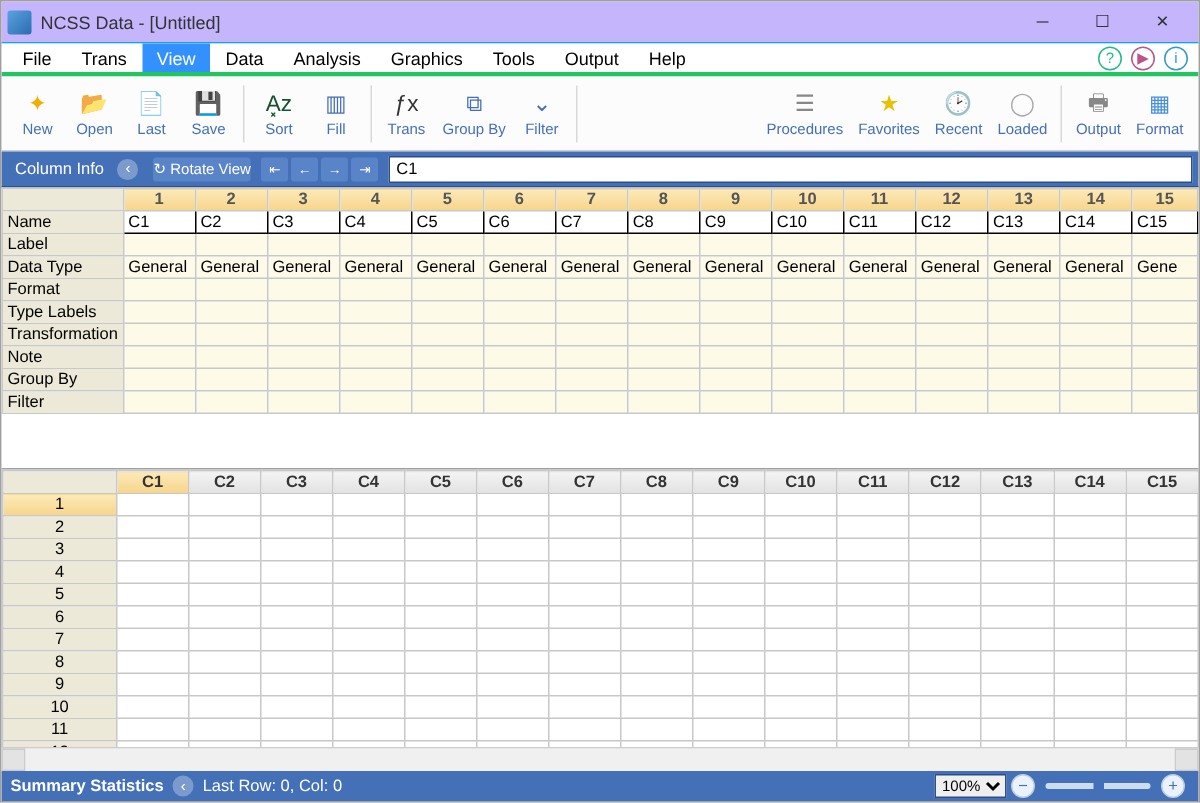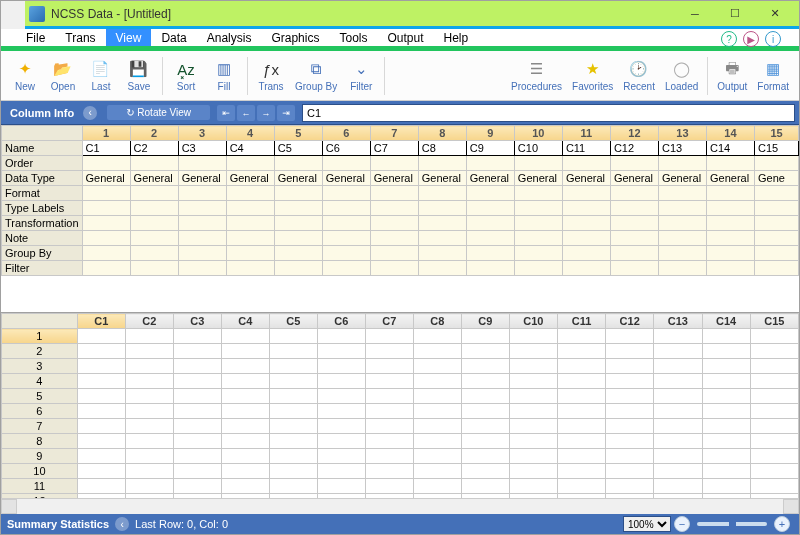--- a/index.html
+++ b/index.html
@@ -1,42 +1,42 @@
 <!DOCTYPE html>
 <html><head>
 <meta charset="utf-8">
 <style>
   * { box-sizing: border-box; margin: 0; padding: 0; font-family: 'Segoe UI', Tahoma, sans-serif; }
   body { width: 800px; height: 535px; overflow: hidden; background: #f0f0f0; display: flex; flex-direction: column; border: 1px solid #a0a0a0; }
   
   
-  .titlebar { height: 28px; background: #bef264; display: flex; align-items: center; padding: 0 4px; border-bottom: 3px solid #0ea5e9; margin-left: 24px; }
+  .titlebar { height: 28px; background: #c4b5fd; display: flex; align-items: center; padding: 0 4px; border-bottom: 1px solid #0ea5e9; }
   .titlebar .icon-app { width: 16px; height: 16px; background: linear-gradient(135deg,#5aa3e0,#2b6cb0); margin-right: 6px; border-radius:2px;}
   .titlebar .title { font-size: 12px; color: #333; flex: 1; }
   .win-btn { width: 40px; height: 28px; display:flex; align-items:center; justify-content:center; font-size: 11px; color:#333; }
   
   
-  .menubar { height: 22px; display:flex; align-items:stretch; background:#fff; padding:0 15px; font-size:12px; border-bottom:5px solid #22c55e;}
+  .menubar { height: 22px; display:flex; align-items:stretch; background:#fff; padding:0 4px; font-size:12px; border-bottom:3px solid #22c55e;}
   .menu-item { padding:3px 10px; display:flex; align-items:center; cursor:default;}
   .menu-item.active { background:#3390ff; color:#fff;text-align:right; }
   .menubar .spacer { flex:1; }
   .help-ico { width:16px; height:16px; border-radius:50%; border:1px solid #2b8; color:#2b8; font-size:10px; display:flex; align-items:center; justify-content:center; margin:2px 3px;}
   
   
   .toolbar { height: 50px; background:#fcfcfc; display:flex; align-items:center; padding:2px 6px; border-bottom:1px solid #cfcfcf; gap:2px;}
   .tbtn { display:flex; flex-direction:column; align-items:center; justify-content:center; min-width:36px; height:44px; padding:2px 4px; font-size:10px; color:#4470b8; border-radius:2px;}
   .tbtn .ti { width:20px; height:20px; display:flex; align-items:center; justify-content:center; font-size:15px; margin-bottom:2px;}
   .tsep { width:1px; height:38px; background:#d8d8d8; margin:0 3px;}
   .toolbar .flex { flex:1; }
   
   
   .colinfo-bar { height:24px; background:#4470b8; color:#fff; display:flex; align-items:center; font-size:11px; padding:0 4px; border-bottom:1px solid #2c4f88;}
-  .colinfo-bar .lbl { font-weight:bold; padding:0 5px;}
+  .colinfo-bar .lbl { font-weight:normal; padding:0 5px;}
   .colinfo-bar .circ { width:14px; height:14px; border-radius:50%; background:rgba(255,255,255,.3); display:flex; align-items:center; justify-content:center; font-size:10px; margin:0 4px;}
-  .colinfo-bar .rotate { background:#5a84c8; padding:2px 19px; border-radius:2px; margin:0 6px; font-size:10px;}
+  .colinfo-bar .rotate { background:#5a84c8; padding:2px 0; border-radius:2px; margin:0 6px; font-size:10px;}
   .colinfo-bar .mini { width:18px; height:16px; background:#5a84c8; margin:0 1px; border-radius:2px; display:flex; align-items:center; justify-content:center; font-size:9px;}
   .colinfo-bar input { height:18px; flex:1; margin-left:6px; font-size:11px; padding:0 4px; border:1px solid #2c4f88; background:#fff; color:#000;}
   
   
   .grid-wrap { overflow:auto; background:#fff; position:relative;}
   .upper-grid { height: 188px; border-bottom:1px solid #a0a0a0;}
   .lower-grid { flex:1; }
   
   table.grid { border-collapse:collapse; table-layout:fixed; font-size:11px; }
   table.grid th, table.grid td { border:1px solid #c8c8c8; height:15px; padding:0 3px; overflow:hidden; white-space:nowrap; text-align:left;}
@@ -207,21 +207,21 @@
           <td class="colw">C8</td>
           <td class="colw">C9</td>
           <td class="colw">C10</td>
           <td class="colw">C11</td>
           <td class="colw">C12</td>
           <td class="colw">C13</td>
           <td class="colw">C14</td>
           <td class="colw">C15</td>
         </tr>
         <tr>
-          <th class="rowh">Order</th>
+          <th class="rowh">Label</th>
           <td class="colw"></td>
           <td class="colw"></td>
           <td class="colw"></td>
           <td class="colw"></td>
           <td class="colw"></td>
           <td class="colw"></td>
           <td class="colw"></td>
           <td class="colw"></td>
           <td class="colw"></td>
           <td class="colw"></td>

